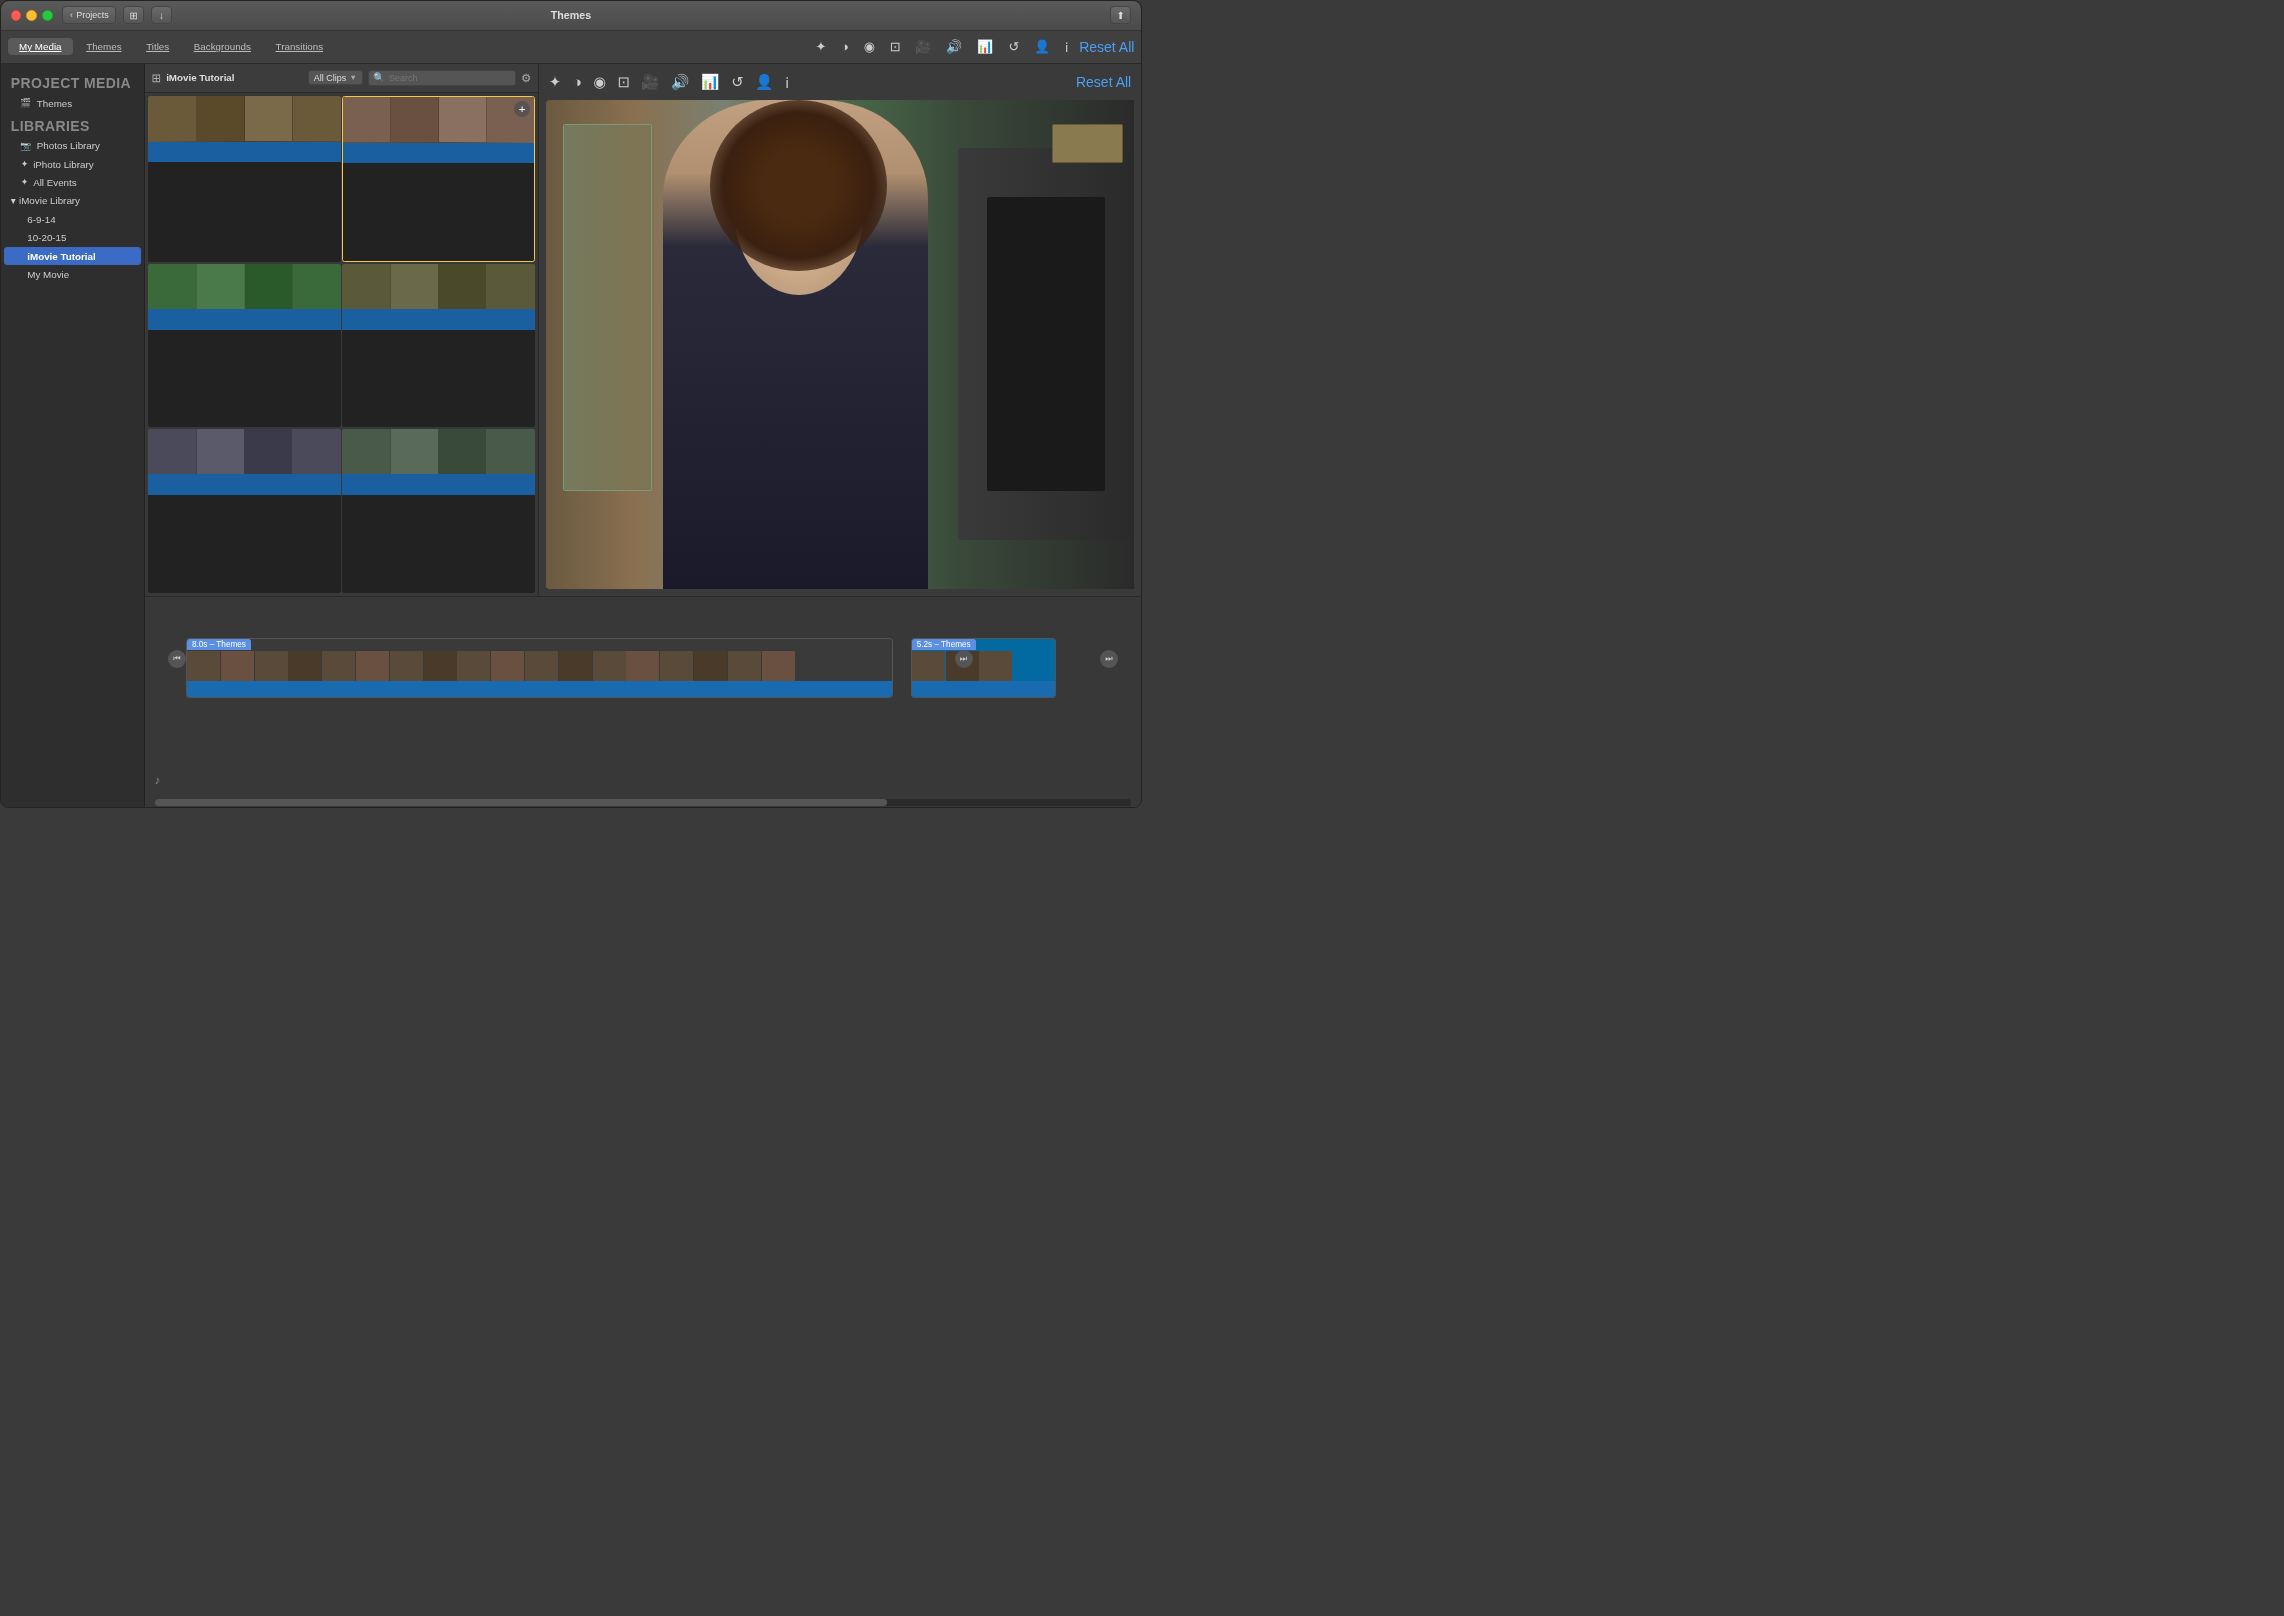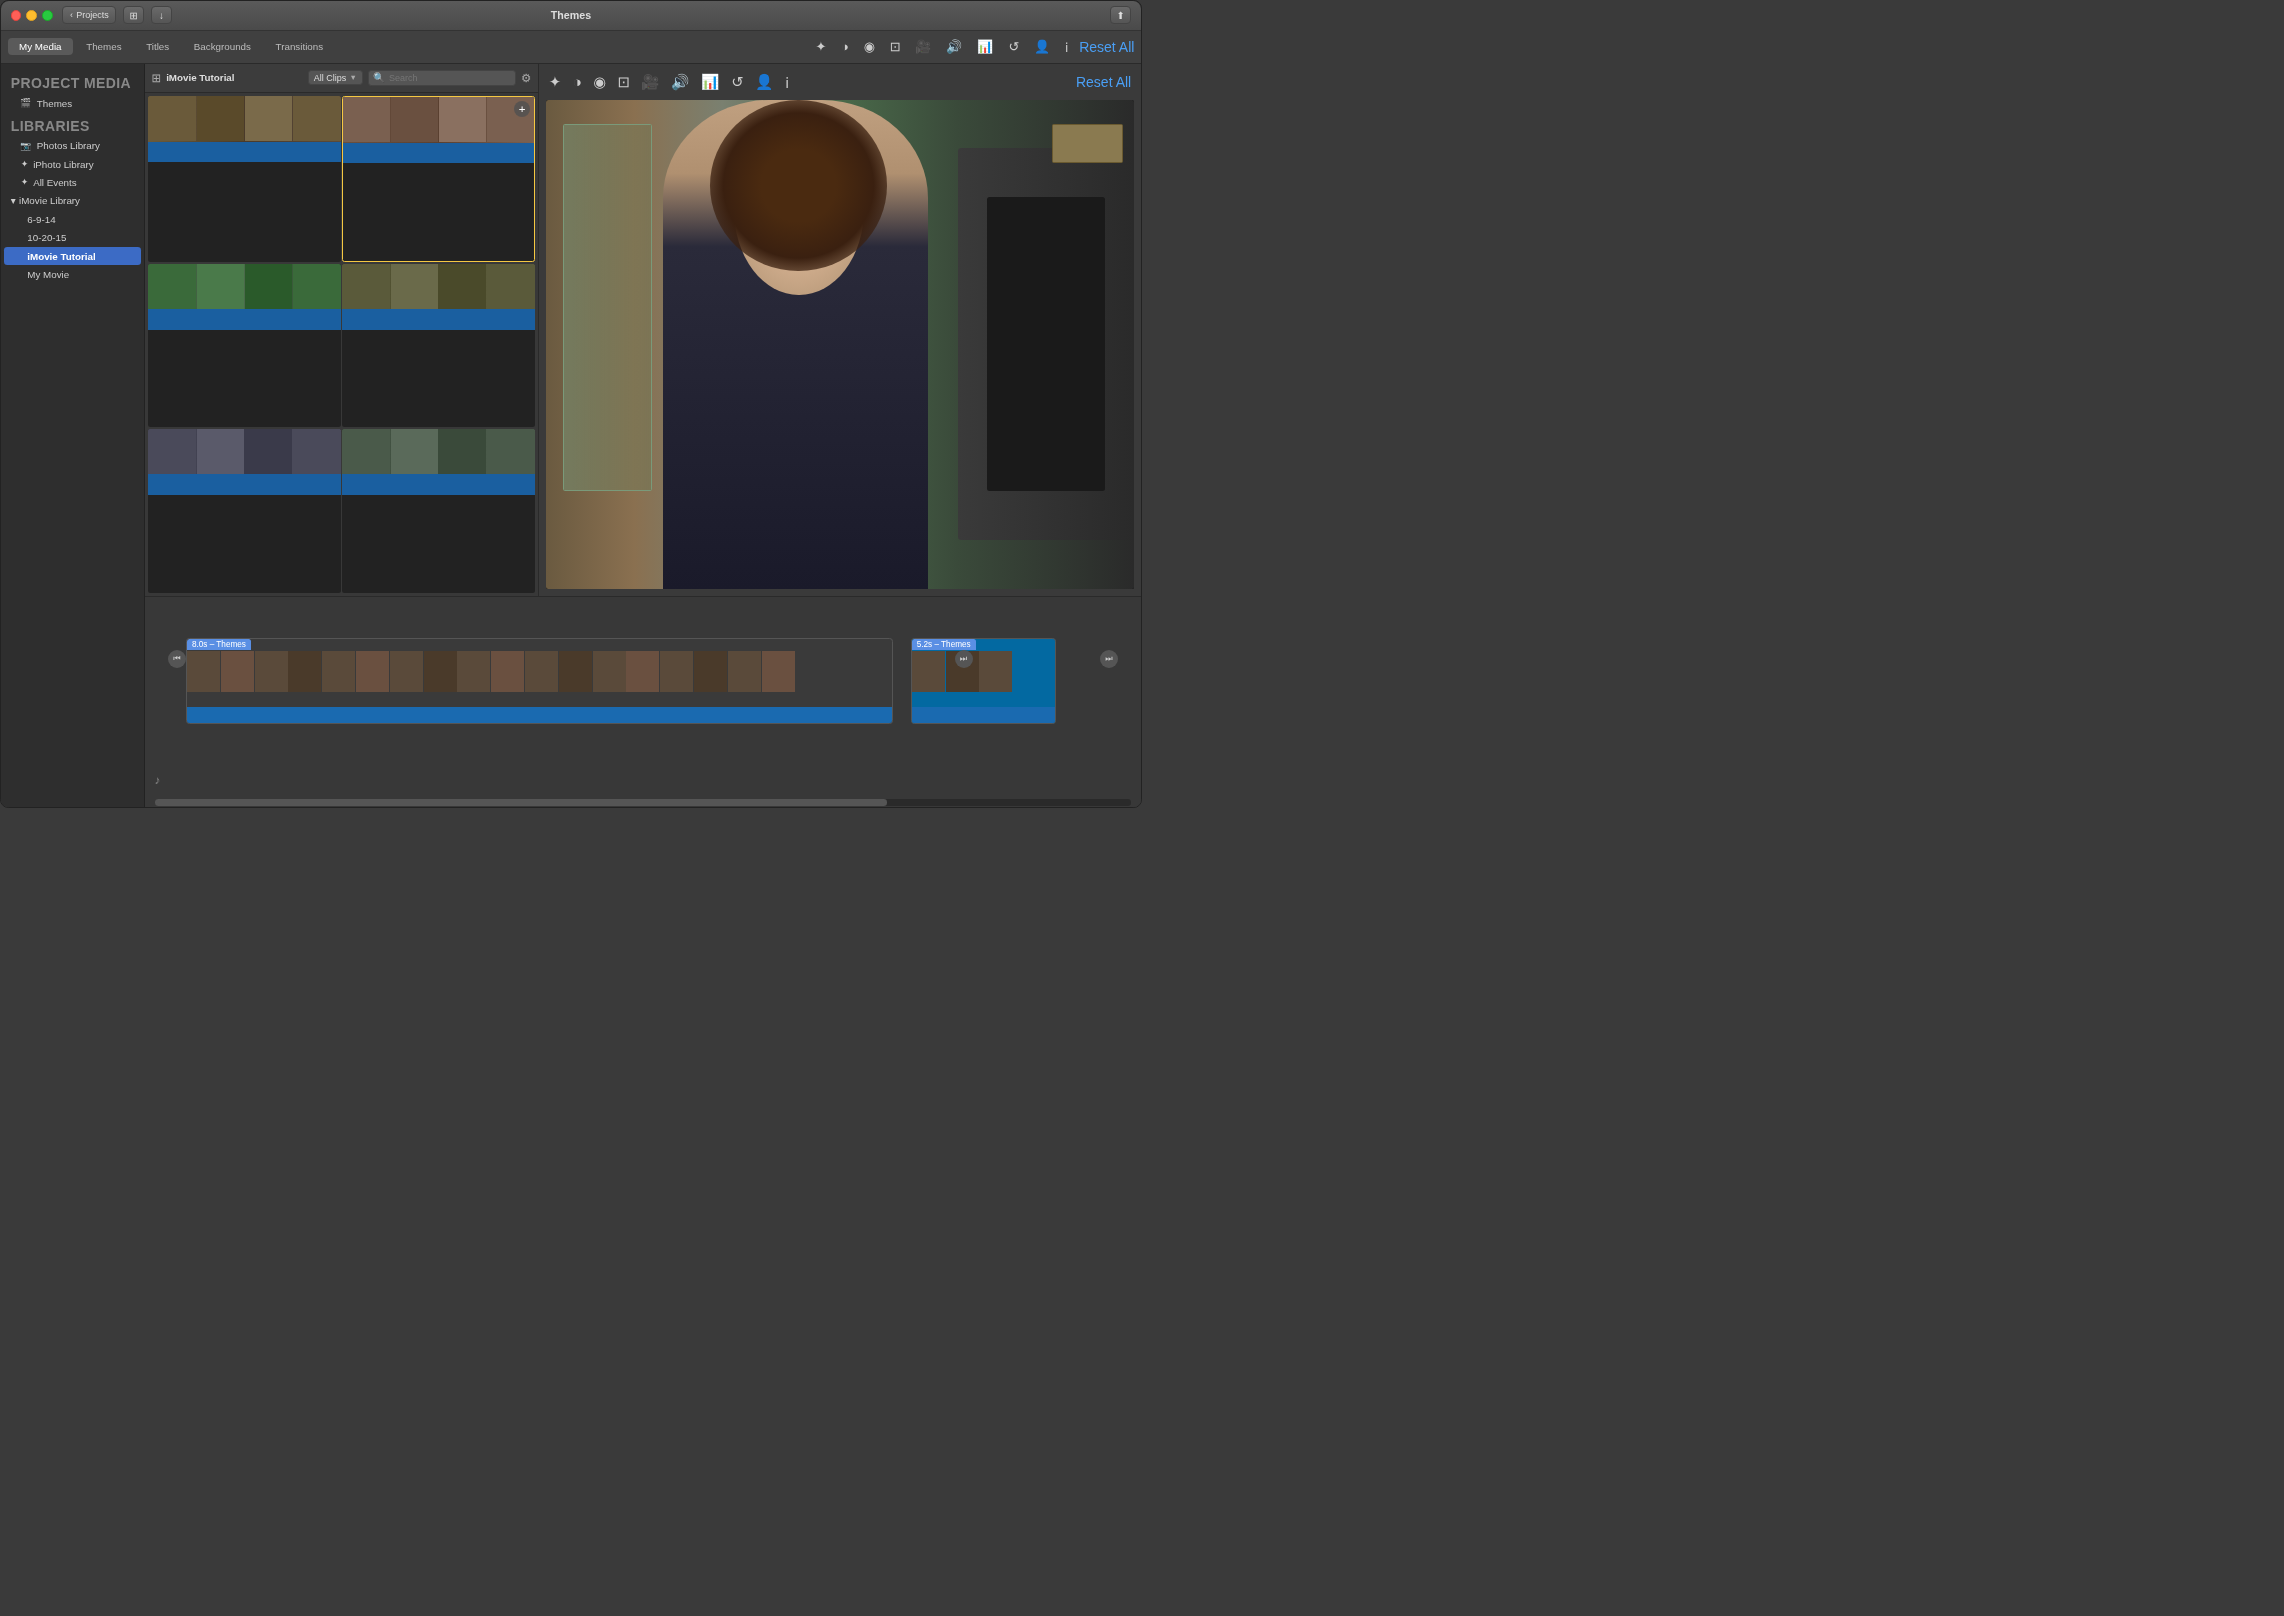--- a/index.html
+++ b/index.html
@@ -98,20 +98,21 @@
       display: flex;
       gap: 1.6px;
       flex: 1;
     }
     .toolbar-tab {
       padding: 3.3px 11.5px;
       border-radius: 4.1px;
       cursor: pointer;
       font-size: 9.8px;
       color: #bbb;
+      text-decoration: underline;
     }
     .toolbar-tab.active {
       background: #5a5a5a;
       color: #fff;
     }
     .toolbar-right {
       display: flex;
       align-items: center;
       gap: 6.6px;
     }
@@ -374,21 +375,21 @@
     }
     .timeline-track {
       position: absolute;
       top: 41px;
       left: 41px;
       right: 49px;
       height: 74px;
     }
     .timeline-clip {
       position: absolute;
-      height: 86px;
+      height: 60px;
       border-radius: 3.3px;
       overflow: hidden;
       cursor: pointer;
     }
     .clip-label {
       position: absolute;
       top: 0;
       left: 0;
       background: #4a7fd4;
       color: #fff;

